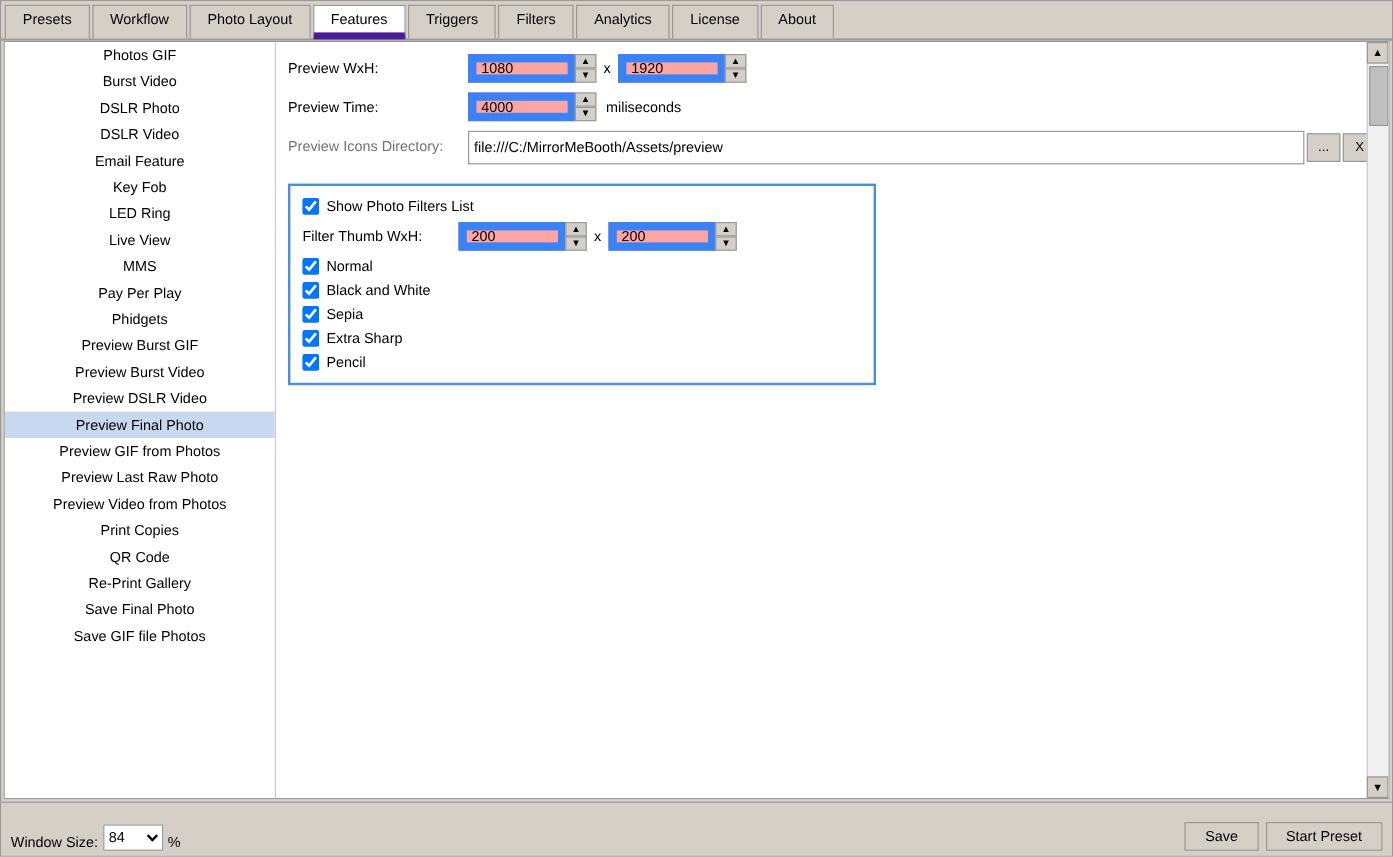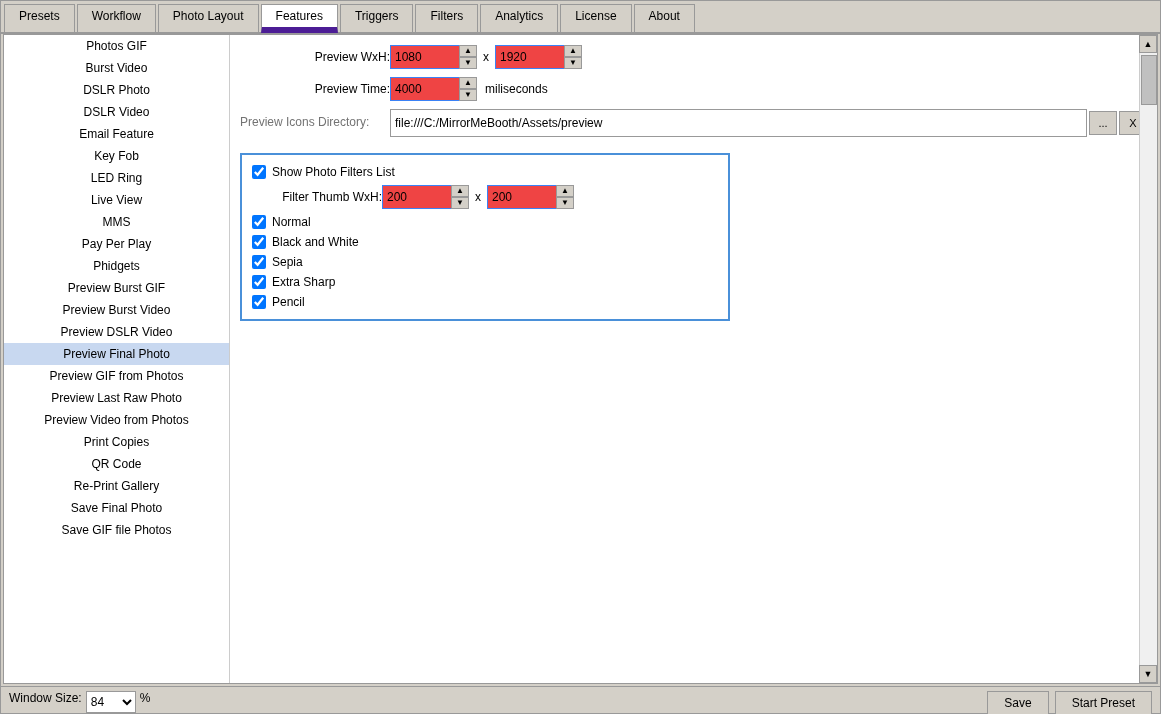--- a/index.html
+++ b/index.html
@@ -83,39 +83,38 @@
     
     .form-row {
       display: flex;
       align-items: center;
       margin-bottom: 8px;
     }
     .form-label {
       min-width: 150px;
       font-size: 12px;
       color: #000;
-      text-align: right;
     }
     .form-label-wrap {
       min-width: 150px;
       font-size: 12px;
       color: #737373;
       line-height: 1.3;
     }
     .spinner-group {
       display: flex;
       align-items: center;
     }
     .spinner-input {
-      width: 70px;
+      width: 90px;
       height: 24px;
-      border: 1px solid #3b82f6;
+      border: 7px solid #3b82f6;
       padding: 2px 4px;
       font-size: 12px;
-      background: #ef4444;
+      background: #fca5a5;
     }
     .spinner-btns {
       display: flex;
       flex-direction: column;
       margin-left: -1px;
     }
     .spinner-btn {
       width: 18px;
       height: 12px;
       border: 1px solid #999;
@@ -174,25 +173,25 @@
       cursor: pointer;
     }
     .checkbox-label input[type="checkbox"] {
       margin-right: 6px;
       width: 14px;
       height: 14px;
     }
     
     .bottom-bar {
       display: flex;
-      align-items: flex-start;
+      align-items: flex-end;
       padding: 4px 8px;
       background: #d4d0c8;
       border-top: 1px solid #999;
-      height: 27px;
+      height: 45px;
     }
     .window-size-label {
       font-size: 12px;
       margin-right: 4px;
     }
     .window-size-select {
       width: 50px;
       height: 22px;
       font-size: 12px;
       border: 1px solid #999;

